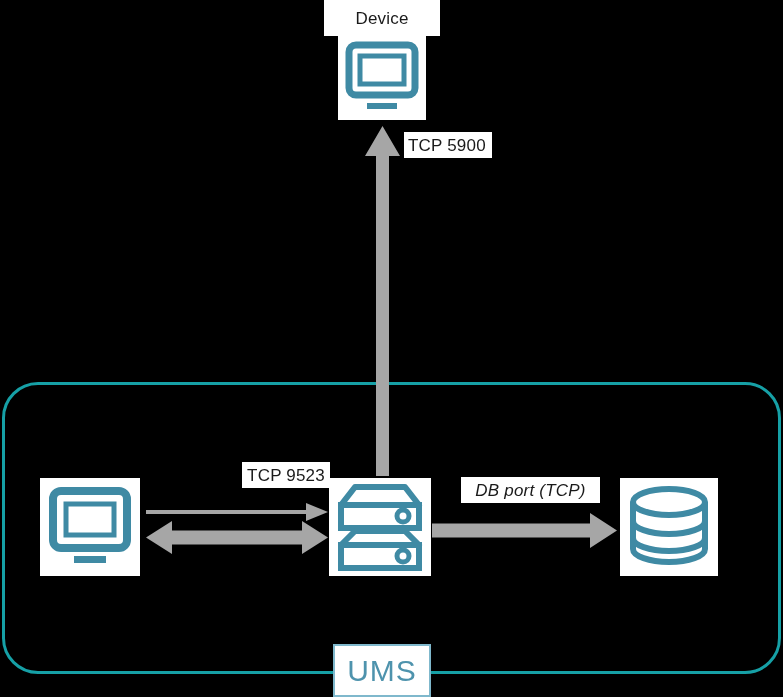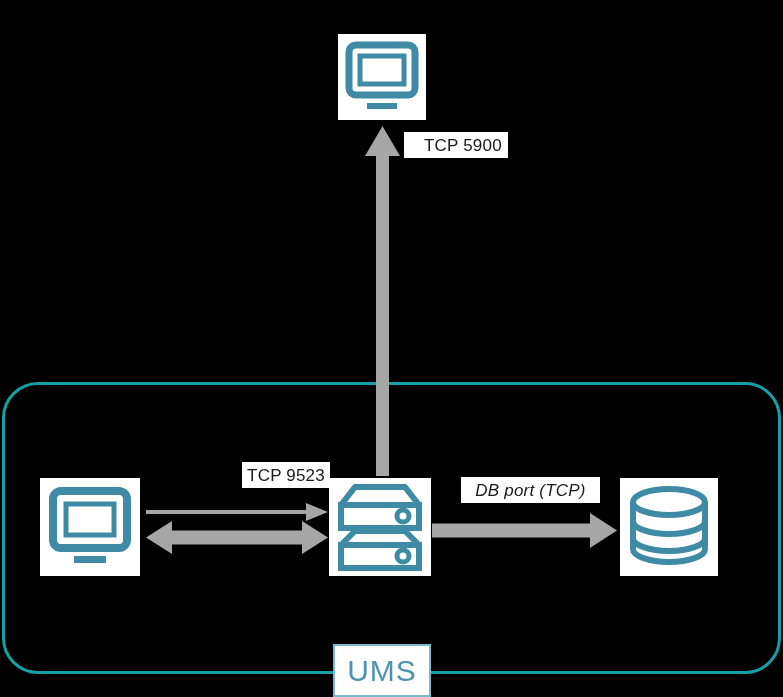--- a/index.html
+++ b/index.html
@@ -104,22 +104,25 @@
   </div>
 
   <div class="tile" style="left:338px; top:34px; width:88px; height:86px;">
     <svg width="74" height="72" viewBox="0 0 74 72" aria-hidden="true">
       <rect class="ink" x="4" y="4" width="66" height="50" rx="7" ry="7" stroke-width="7"></rect>
       <rect class="ink" x="15" y="15" width="44" height="28" stroke-width="5"></rect>
       <rect x="22" y="62" width="30" height="6" fill="#3f8aa4"></rect>
     </svg>
   </div>
 
+  <div class="chip" style="left:324px; top:0px; width:116px; height:36px;">
+    <span>Device</span>
+  </div>
 
-  <div class="chip" style="left:404px; top:132px; width:84px; height:26px; justify-content:flex-start; padding-left:20px;">
+  <div class="chip" style="left:404px; top:132px; width:84px; height:26px; justify-content:flex-start; padding-left:4px;">
     <span>TCP 5900</span>
   </div>
 
   <div class="tile" style="left:40px; top:478px; width:100px; height:98px;">
     <svg width="84" height="80" viewBox="0 0 84 80" aria-hidden="true">
       <rect class="ink" x="5" y="4" width="74" height="57" rx="8" ry="8" stroke-width="8"></rect>
       <rect class="ink" x="18" y="17" width="48" height="31" stroke-width="5"></rect>
       <rect x="26" y="69" width="32" height="7" fill="#3f8aa4"></rect>
     </svg>
   </div>

